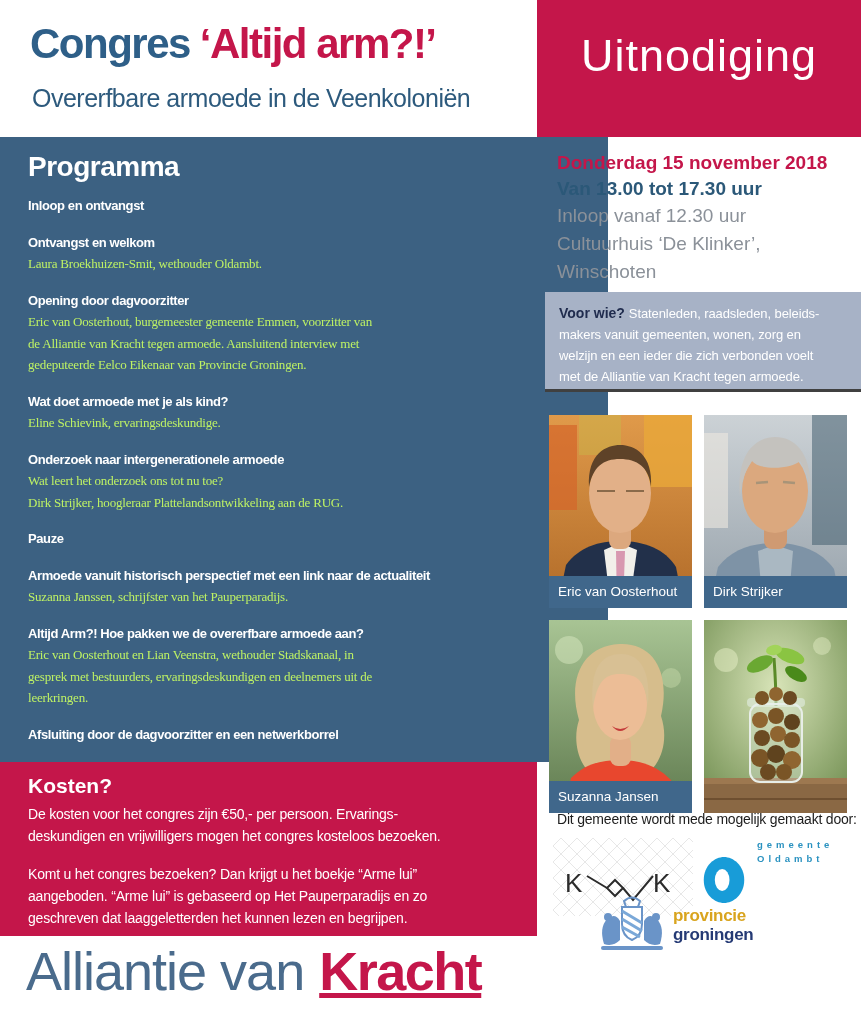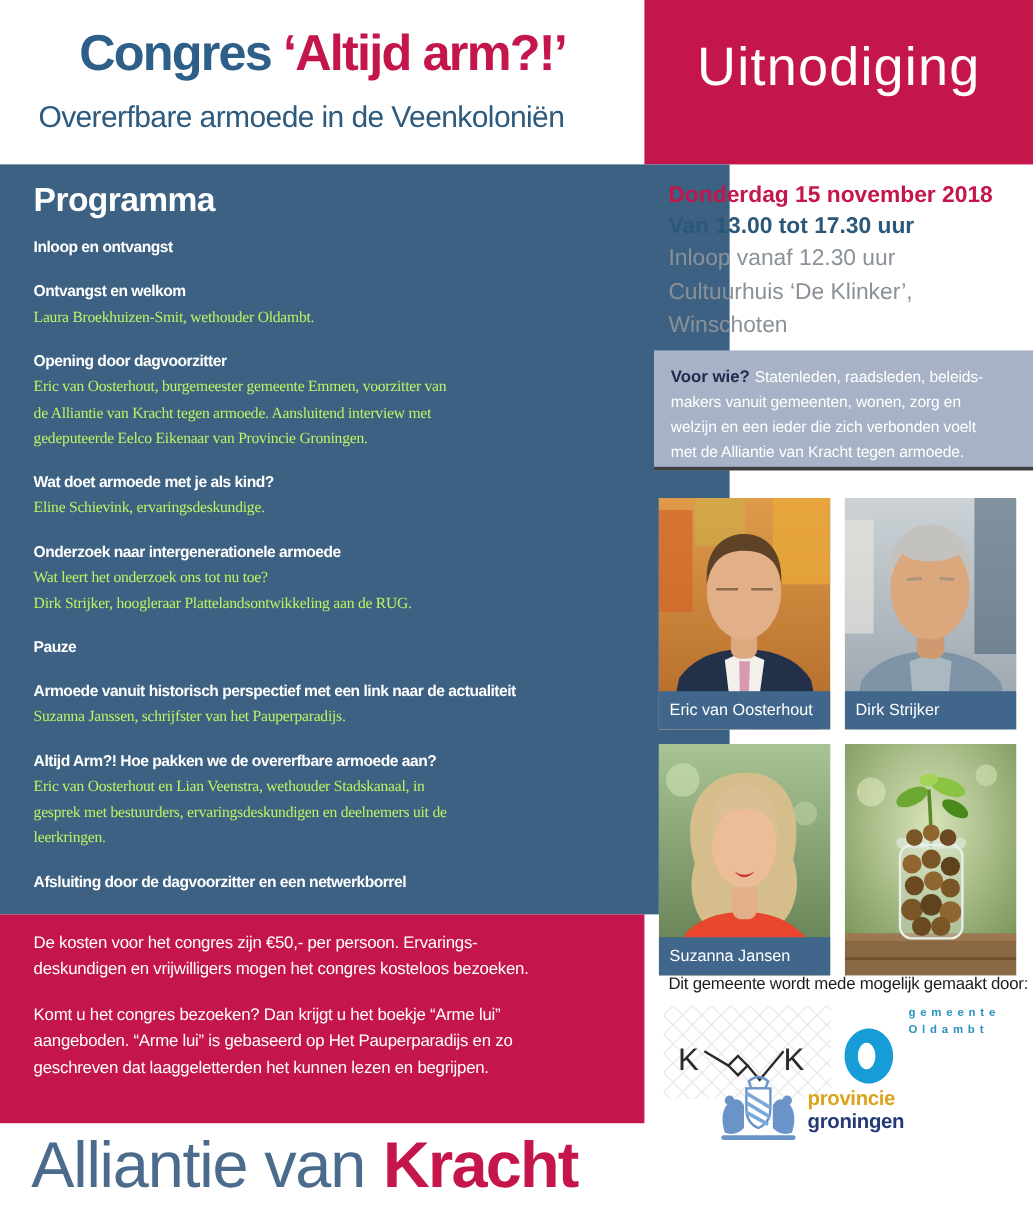--- a/index.html
+++ b/index.html
@@ -2,21 +2,21 @@
 <html><head>
 <meta charset="utf-8">
 <style>
   html,body{margin:0;padding:0;background:#ffffff;}
   .page{position:relative;width:861px;height:1024px;background:#ffffff;overflow:hidden;
         font-family:"Liberation Sans", sans-serif;}
 
   
   .header-left{position:absolute;left:0;top:0;width:537px;height:137px;background:#ffffff;}
   .title{position:absolute;left:30px;top:20px;font-size:42px;font-weight:bold;letter-spacing:-1.5px;white-space:nowrap;}
-  .title .t1{color:#2e5f88;margin-right:10px;margin-left:36px;}
+  .title .t1{color:#2e5f88;margin-right:10px;}
   .title .t2{color:#c4164a;}
   .subtitle{position:absolute;left:32px;top:84px;font-size:25px;letter-spacing:-0.5px;color:#2d5a7d;}
   .badge{position:absolute;left:537px;top:0;width:324px;height:137px;background:#c4164a;
          display:flex;align-items:center;justify-content:center;padding-bottom:26px;box-sizing:border-box;}
   .badge span{color:#ffffff;font-size:45px;font-weight:300;letter-spacing:1px;}
 
   
   .program-panel{position:absolute;left:0;top:137px;width:608px;height:625px;background:#3c6182;
                  color:#ffffff;padding:12px 14px 0 28px;box-sizing:border-box;overflow:hidden;}
   .program-panel h2{margin:2px 0 12px 0;font-size:28px;letter-spacing:-0.5px;}
@@ -28,21 +28,21 @@
   
   .kosten-panel{position:absolute;left:0;top:762px;width:537px;height:174px;background:#c4164a;
                 color:#ffffff;padding:12px 14px 0 28px;box-sizing:border-box;overflow:hidden;}
   .kosten-panel h2{margin:0 0 5px 0;font-size:21px;}
   .kosten-panel p{margin:0;font-size:14px;line-height:22px;white-space:pre-line;letter-spacing:-0.2px;}
   .kosten-panel p + p{margin-top:16px;}
 
   
   .brand{position:absolute;left:26px;top:940px;font-size:54px;white-space:nowrap;}
   .brand .light{color:#4a6b8c;font-weight:300;letter-spacing:-1px;}
-  .brand .bold{color:#c4164a;font-weight:bold;letter-spacing:-1.5px;}
+  .brand .bold{color:#c4164a;font-weight:bold;letter-spacing:-1.5px;text-decoration:underline;}
 
   
   .date-block{position:absolute;left:557px;top:150px;width:300px;}
   .date-line1{color:#c4164a;font-weight:bold;font-size:19px;line-height:26px;}
   .date-line2{color:#2b5878;font-weight:bold;font-size:19px;line-height:26px;}
   .date-gray{color:#8b9199;font-size:19px;line-height:28px;}
 
   .voorwie{position:absolute;left:545px;top:292px;width:316px;height:100px;background:#a7b2c6;
            border-bottom:3px solid #404040;padding:11px 4px 0 14px;box-sizing:border-box;
            font-size:13px;line-height:21px;}
@@ -132,20 +132,21 @@
 gesprek met bestuurders, ervaringsdeskundigen en deelnemers uit de
 leerkringen.</div>
     </div>
     <div class="prog-item">
       <div class="prog-title">Afsluiting door de dagvoorzitter en een netwerkborrel</div>
 
     </div>
   </section>
 
   <section class="kosten-panel">
+    <h2>Kosten?</h2>
     <p>De kosten voor het congres zijn €50,- per persoon. Ervarings-
 deskundigen en vrijwilligers mogen het congres kosteloos bezoeken.</p>
     <p>Komt u het congres bezoeken? Dan krijgt u het boekje “Arme lui”
 aangeboden. “Arme lui” is gebaseerd op Het Pauperparadijs en zo
 geschreven dat laaggeletterden het kunnen lezen en begrijpen.</p>
   </section>
 
   <div class="brand">
     <span class="light">Alliantie van</span>
     <span class="bold">Kracht</span>

